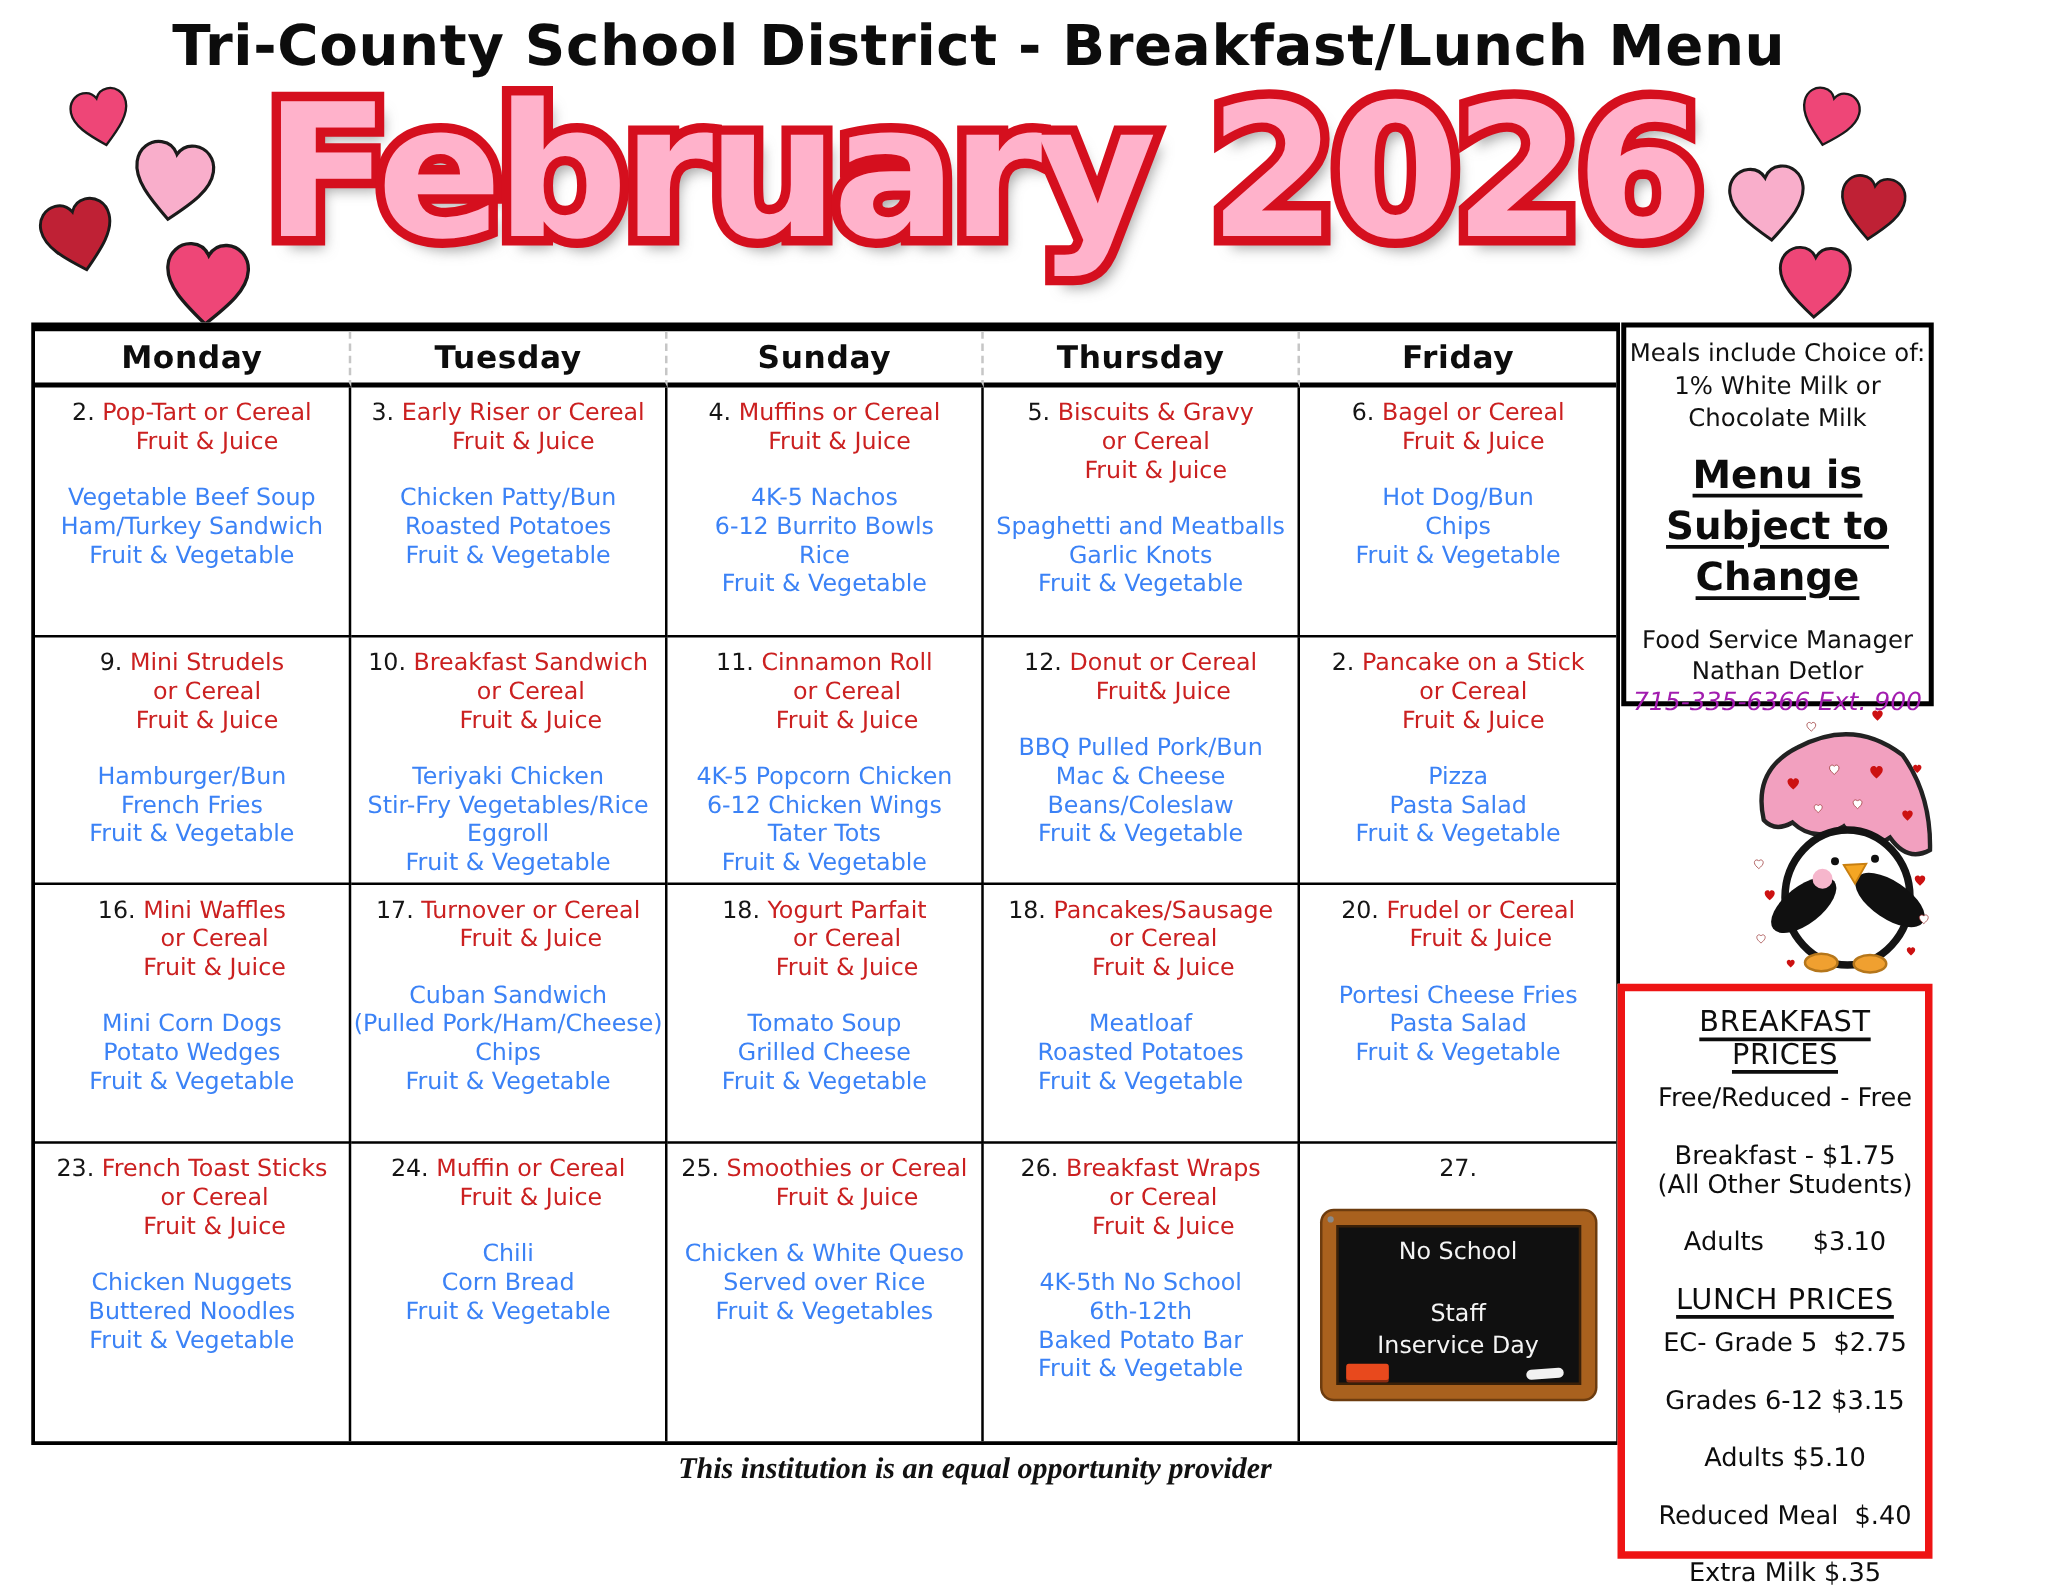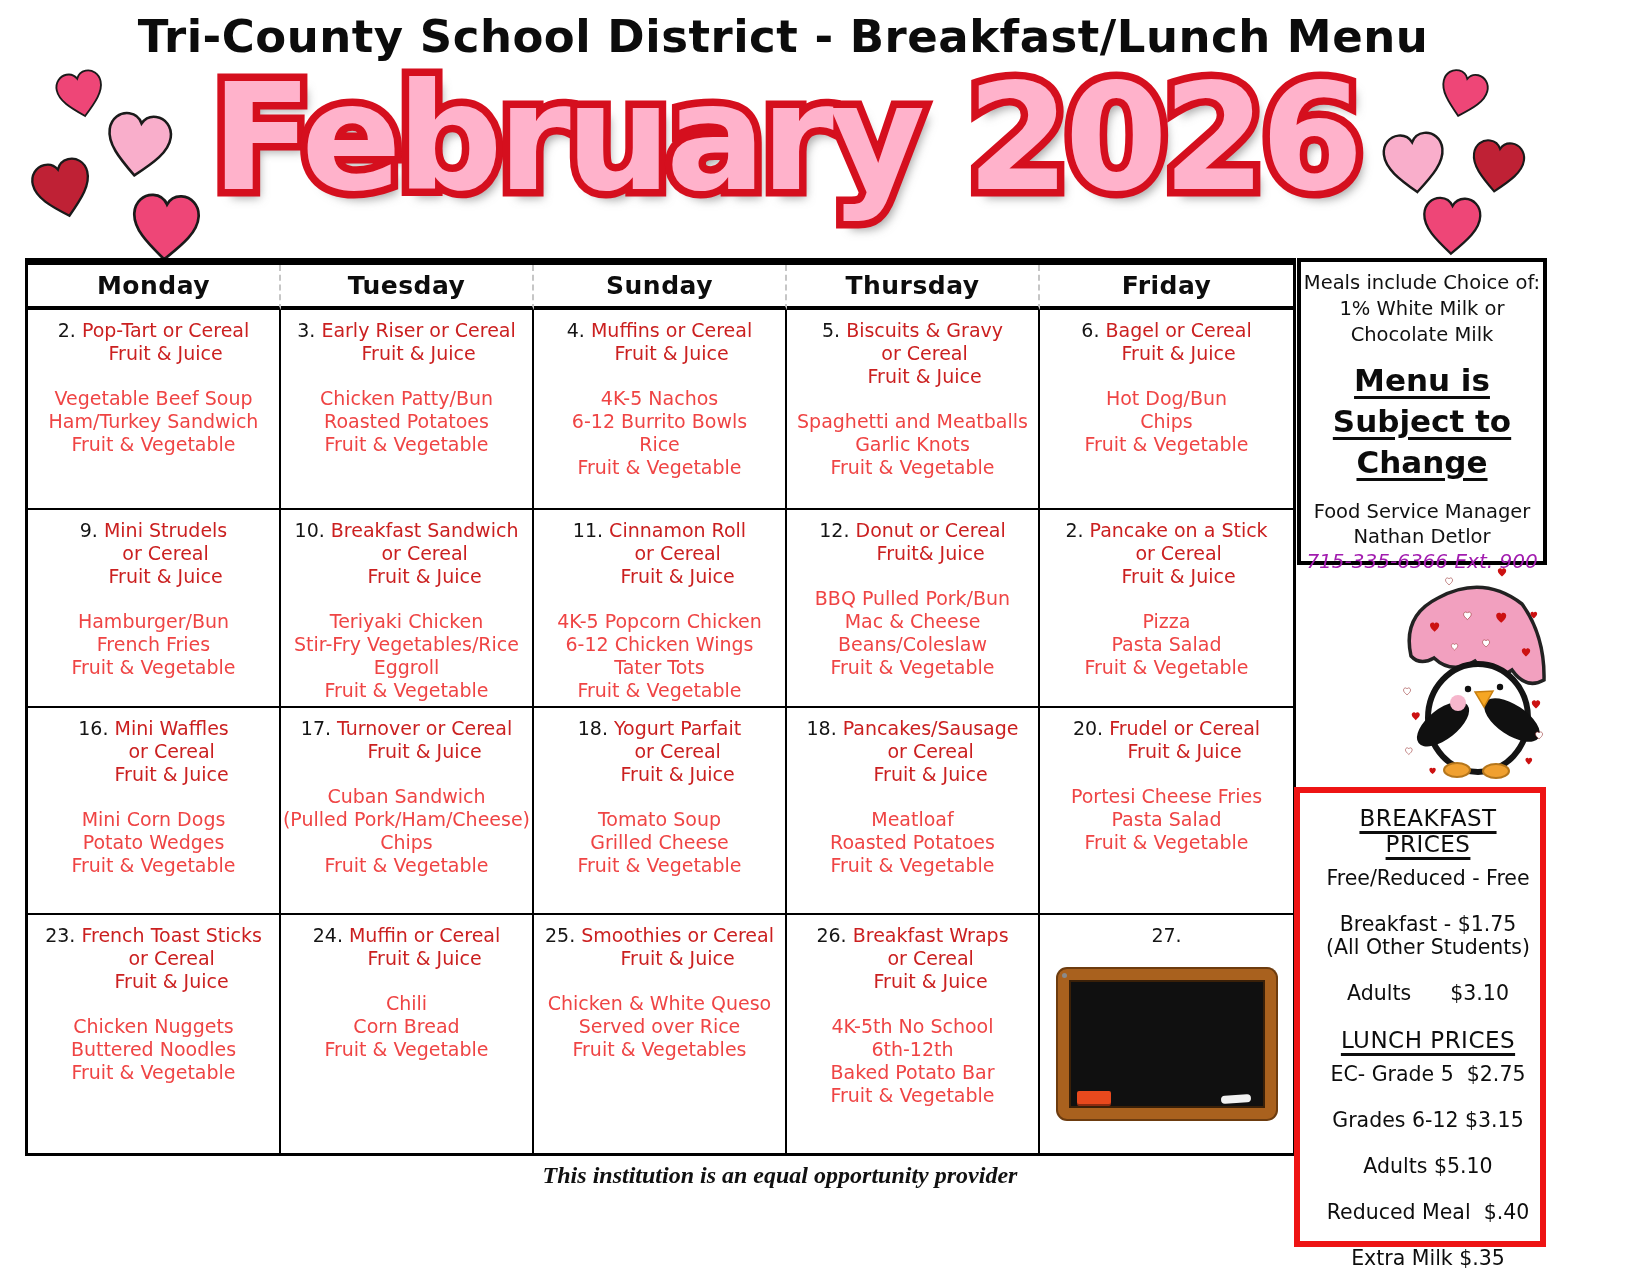--- a/index.html
+++ b/index.html
@@ -34,21 +34,21 @@
   .cell{
     border-right:2px solid #000;border-bottom:2px solid #000;
     padding-top:9px;box-sizing:border-box;position:relative;
     font-size:19px;line-height:23px;
   }
   .cal > *:nth-child(5n){border-right:none;}
   .cal > *:nth-child(n+21){border-bottom:none;}
   .head{text-align:center;margin-bottom:22px;}
   .dnum{color:#151515;}
   .bk{display:inline-block;vertical-align:top;color:#cb2020;white-space:pre-line;}
-  .lunch{text-align:center;color:#ef4444;white-space:pre-line;}
+  .lunch{text-align:center;color:#3b82f6;white-space:pre-line;}
   
   .board{
     margin:4px auto 0;width:196px;height:128px;background:#101010;
     border:11px solid #a9611e;border-radius:9px;position:relative;
     box-shadow:0 0 0 2px #6d3c0f, inset 0 0 0 2px #3a2008;
   }
   .board-text{white-space:pre-line;text-align:center;color:#f5f5f5;font-size:19px;line-height:25px;padding-top:9px;}
   .eraser{position:absolute;left:8px;bottom:4px;width:34px;height:13px;background:#e8491d;border-radius:2px;box-shadow:0 2px 0 #8d2c10;}
   .chalk{position:absolute;right:14px;bottom:5px;width:30px;height:8px;background:#f2f2f2;border-radius:4px;transform:rotate(-4deg);}
   .screw{position:absolute;left:-7px;top:-7px;width:5px;height:5px;border-radius:50%;background:#8a8a8a;}
@@ -283,20 +283,24 @@
 Fruit &amp; Juice</span></div>
       <div class="lunch">4K-5th No School
 6th-12th
 Baked Potato Bar
 Fruit &amp; Vegetable</div>
     </div>
   <div class="cell">
     <div class="head"><span class="dnum">27.</span></div>
     <div class="board">
       <div class="screw"></div>
+      <div class="board-text">No School
+
+Staff
+Inservice Day</div>
       <div class="eraser"></div>
       <div class="chalk"></div>
     </div>
   </div>
 </div>
 
 <div class="info-box">
   <div class="meals-note">Meals include Choice of:
 1% White Milk or
 Chocolate Milk</div>

